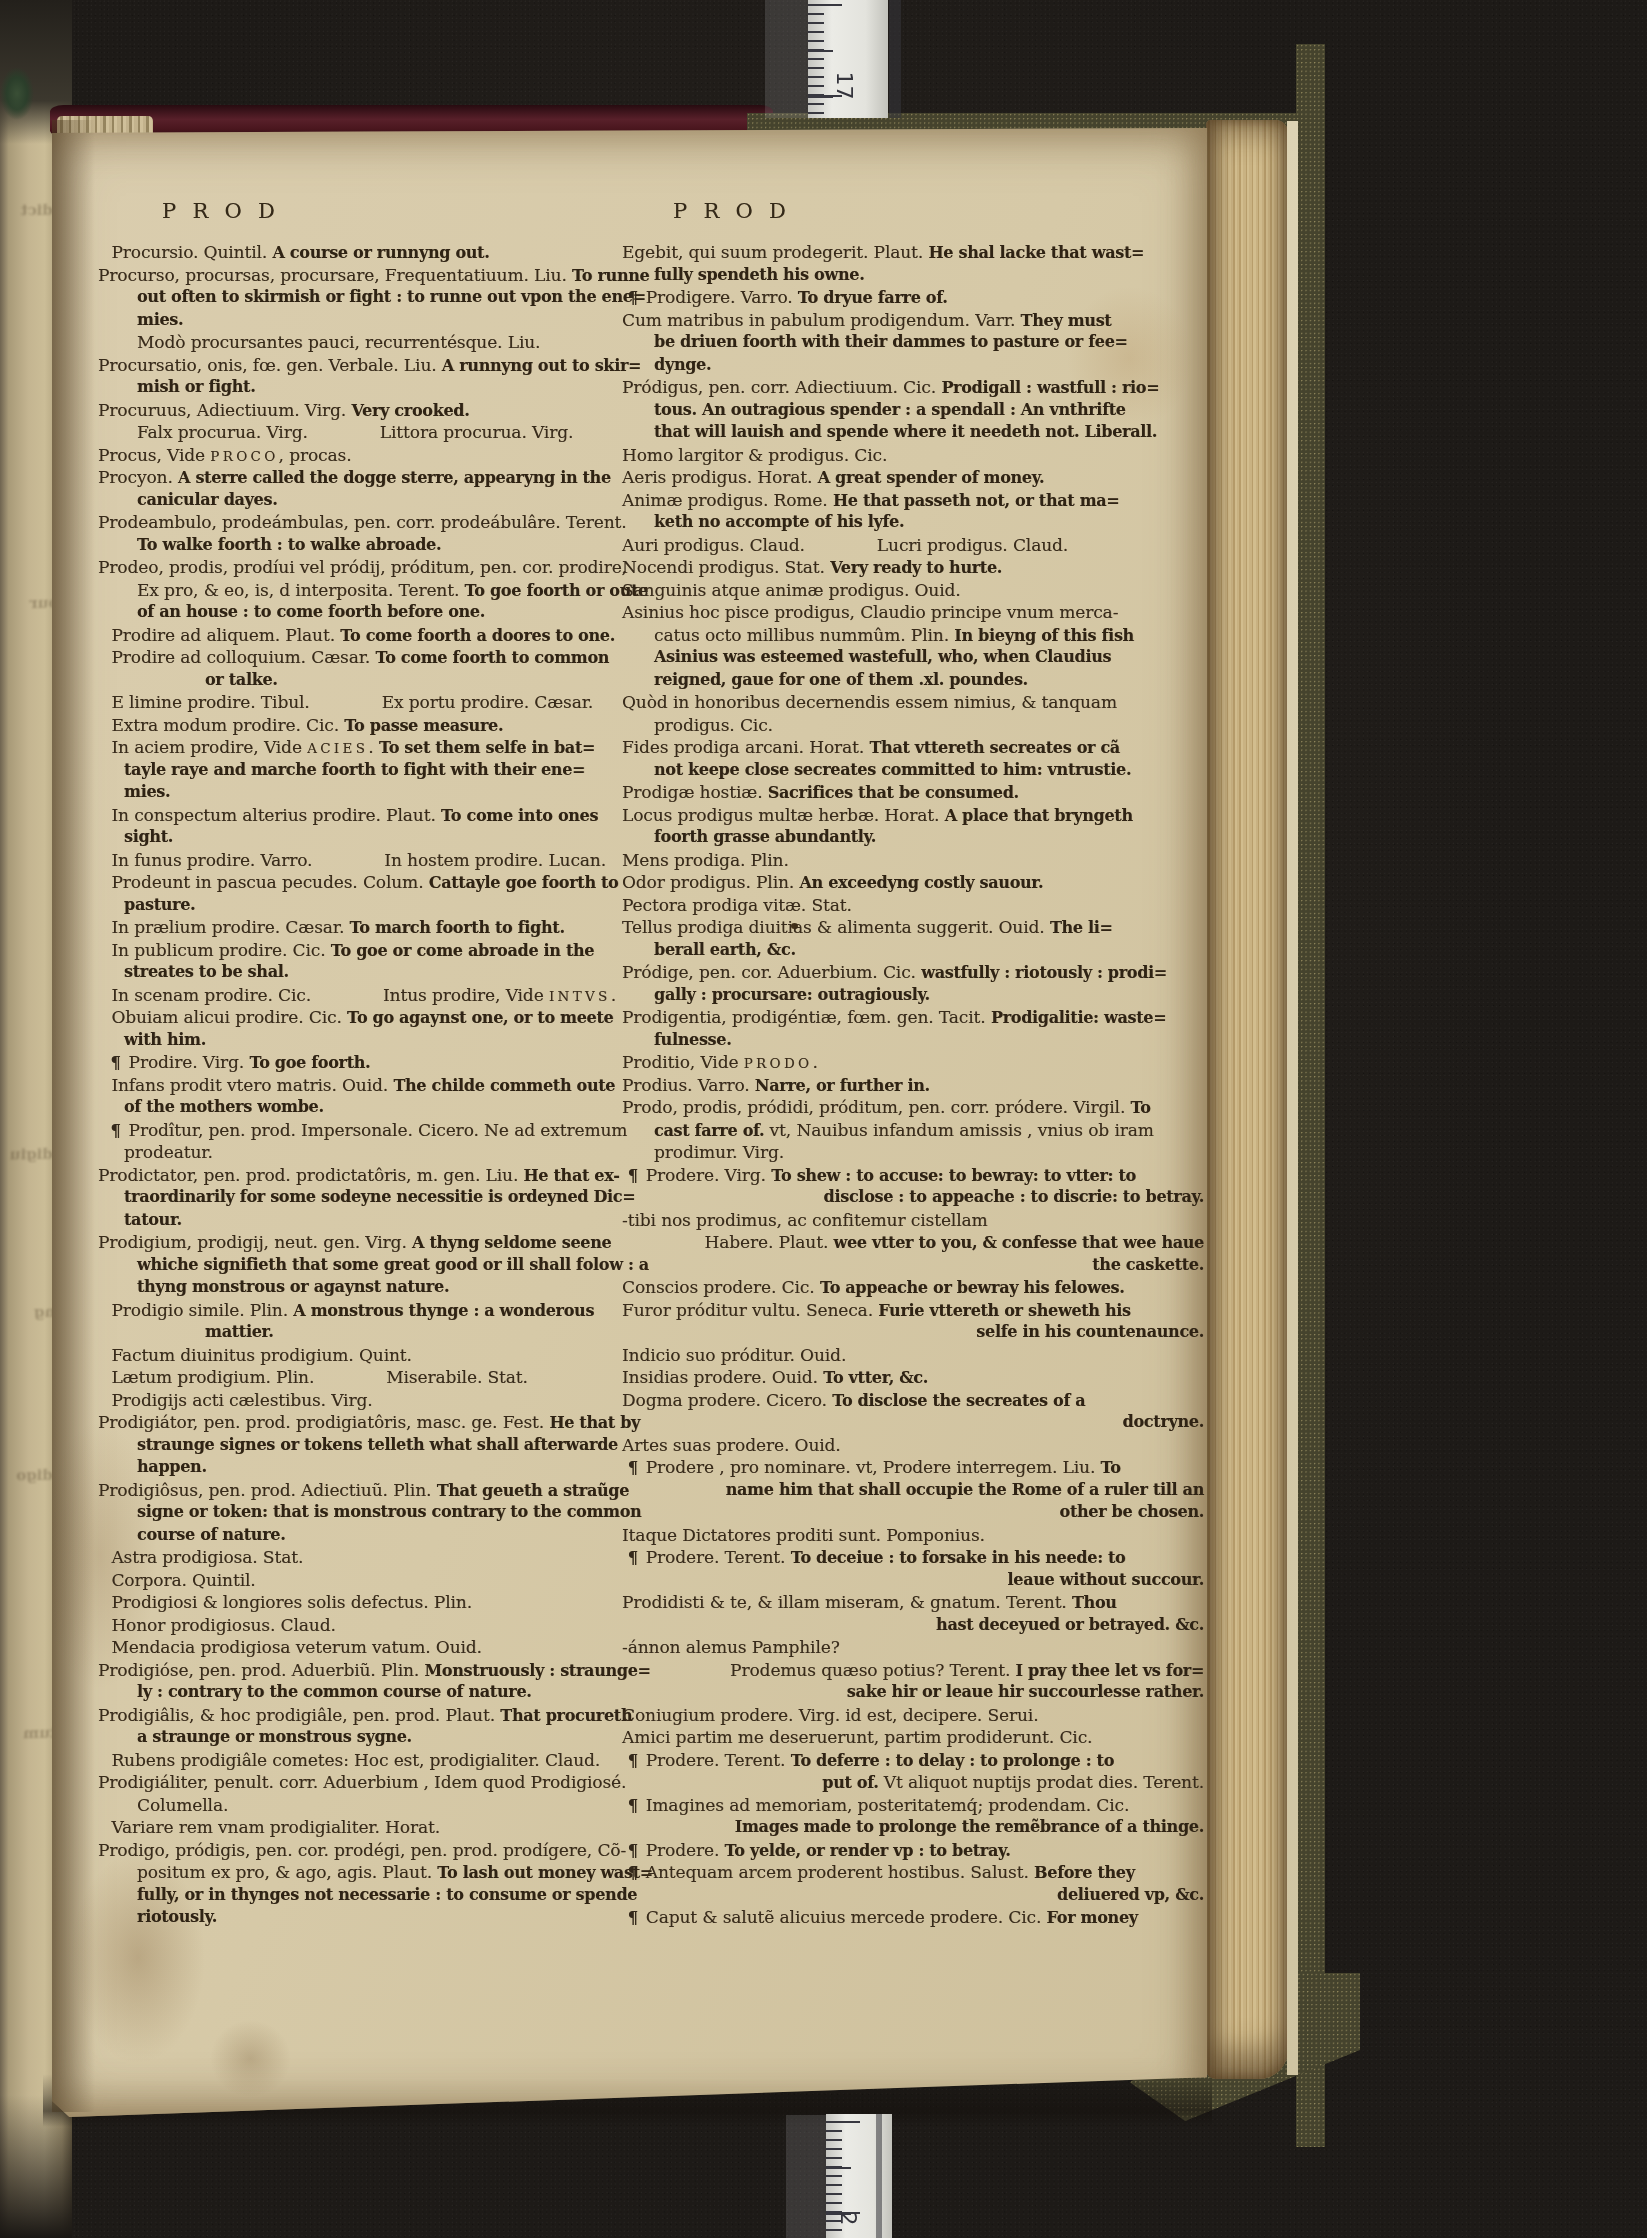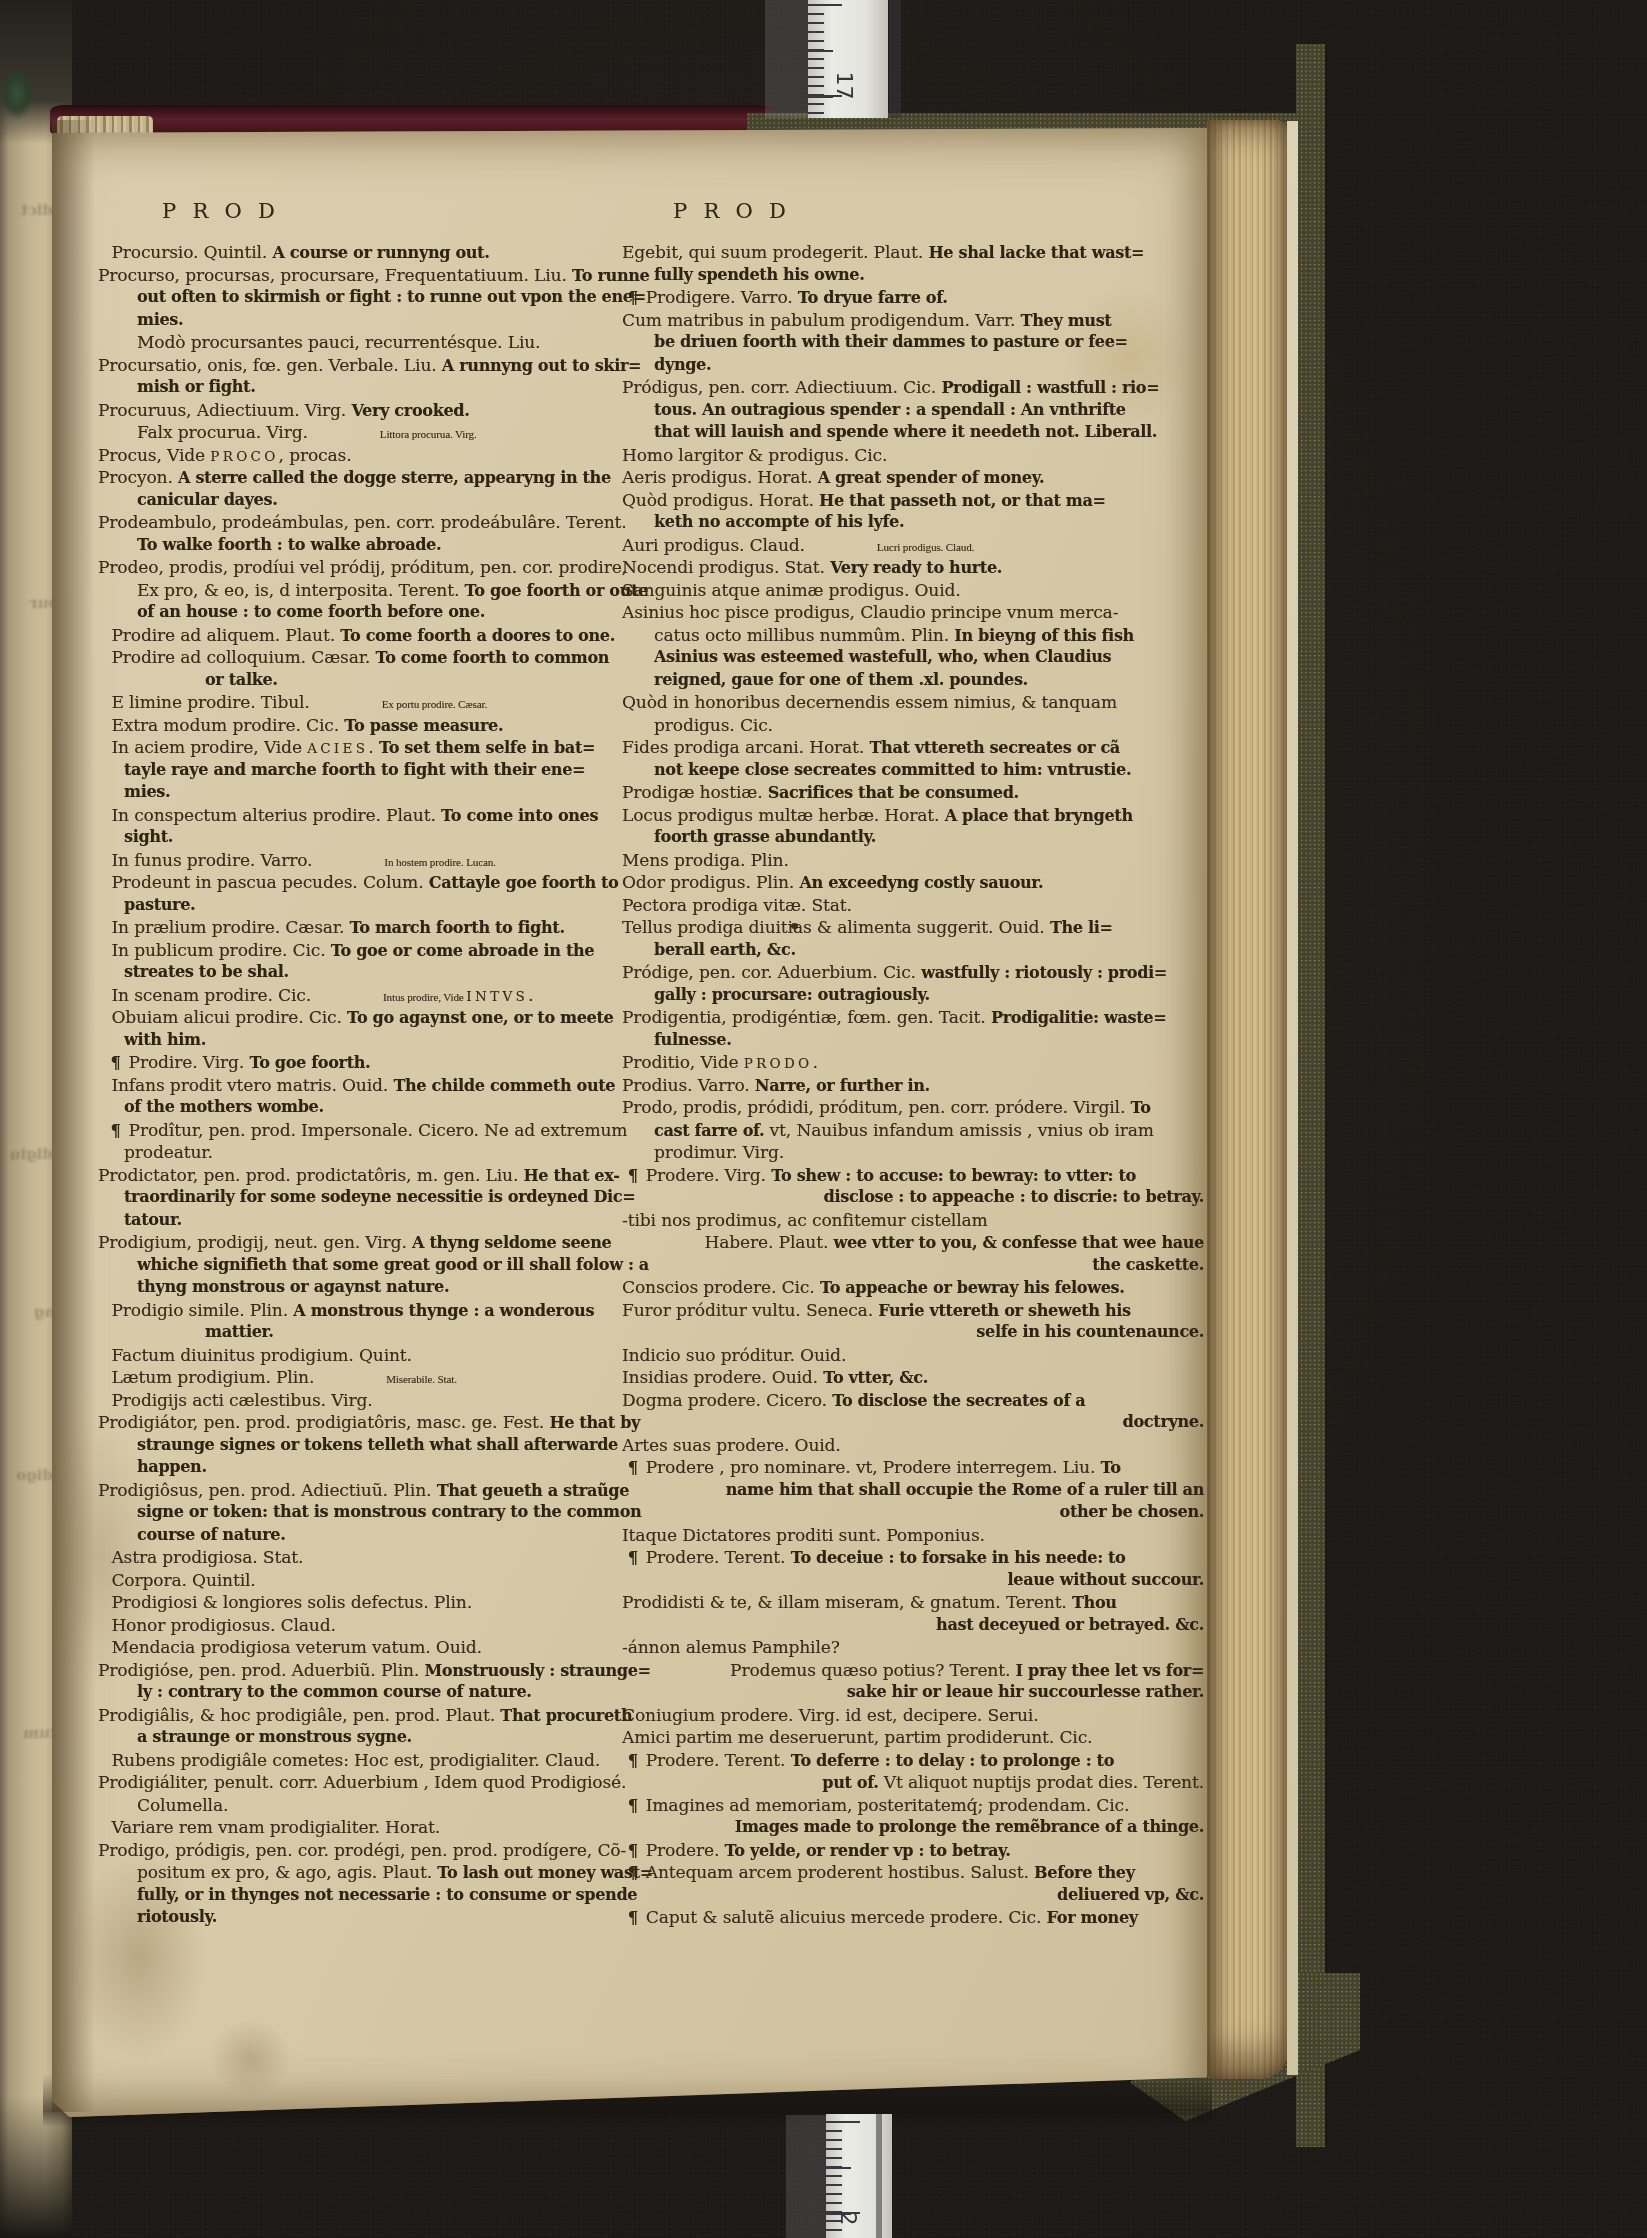--- a/index.html
+++ b/index.html
@@ -81,21 +81,21 @@
   
   .colL .ip{margin-left:12.5px;} .colL .e{margin-left:13.4px;} .colL .w{margin-left:26px;}
   .colL .i1{margin-left:39px;} .colL .i2{margin-left:107px;}
   .colR .ip{margin-left:5.7px;}
   .colR .i1{margin-left:32px;} .colR .i2{margin-left:45px;text-align:right;}
 
   
   .s-r{font-size:17px;color:#382b1b;letter-spacing:-0.1px;}
   .s-g{font-weight:700;font-size:16px;color:#2f2314;letter-spacing:-0.3px;}
   .s-sc{font-size:13.4px;letter-spacing:3.4px;color:#382b1b;}
-  .s-t{font-size:11px;color:#382b1b;letter-spacing:-0.1px;padding-left:72px;font-family:Liberation Serif, serif;}
+  .s-t{font-size:17px;color:#382b1b;letter-spacing:-0.1px;padding-left:72px;}
   .s-pi{font-weight:700;font-size:16.3px;color:#33281a;padding-right:7.7px;}
 
   
   .ruler{position:absolute;}
   .ruler .shade{position:absolute;background:rgba(200,200,205,.17);}
   .ruler .face{position:absolute;background:linear-gradient(90deg,#c6c6c1,#ebebe6 30%,#e3e3dd 72%,#c2c2bb);}
   .ruler .darkline{position:absolute;background:rgba(55,55,60,.55);}
   .ticks{position:absolute;}
   .ticks i{position:absolute;top:0;bottom:0;left:0;display:block;}
   .ticks .t1{width:16.3px;background:repeating-linear-gradient(180deg,#383840 0 1.9px,transparent 1.9px 9px);}
@@ -232,21 +232,21 @@
       <div class="line i1"><span class="s-g">fully spendeth his owne.</span></div>
       <div class="line ip"><span class="s-pi">¶</span><span class="s-r">Prodigere. Varro. </span><span class="s-g">To dryue farre of.</span></div>
       <div class="line i0"><span class="s-r">Cum matribus in pabulum prodigendum. Varr. </span><span class="s-g">They must</span></div>
       <div class="line i1"><span class="s-g">be driuen foorth with their dammes to pasture or fee=</span></div>
       <div class="line i1"><span class="s-g">dynge.</span></div>
       <div class="line i0"><span class="s-r">Pródigus, pen. corr. Adiectiuum. Cic. </span><span class="s-g">Prodigall : wastfull : rio=</span></div>
       <div class="line i1"><span class="s-g">tous. An outragious spender : a spendall : An vnthrifte</span></div>
       <div class="line i1"><span class="s-g">that will lauish and spende where it needeth not. Liberall.</span></div>
       <div class="line i0"><span class="s-r">Homo largitor &amp; prodigus. Cic.</span></div>
       <div class="line i0"><span class="s-r">Aeris prodigus. Horat. </span><span class="s-g">A great spender of money.</span></div>
-      <div class="line i0"><span class="s-r">Quòd prodigus. Horat. </span><span class="s-g">He that passeth not, or that ma=</span></div>
+      <div class="line i0"><span class="s-r">Animæ prodigus. Rome. </span><span class="s-g">He that passeth not, or that ma=</span></div>
       <div class="line i1"><span class="s-g">keth no accompte of his lyfe.</span></div>
       <div class="line i0"><span class="s-r">Auri prodigus. Claud.</span><span class="s-t">Lucri prodigus. Claud.</span></div>
       <div class="line i0"><span class="s-r">Nocendi prodigus. Stat. </span><span class="s-g">Very ready to hurte.</span></div>
       <div class="line i0"><span class="s-r">Sanguinis atque animæ prodigus. Ouid.</span></div>
       <div class="line i0"><span class="s-r">Asinius hoc pisce prodigus, Claudio principe vnum merca-</span></div>
       <div class="line i1"><span class="s-r">catus octo millibus nummûm. Plin. </span><span class="s-g">In bieyng of this fish</span></div>
       <div class="line i1"><span class="s-g">Asinius was esteemed wastefull, who, when Claudius</span></div>
       <div class="line i1"><span class="s-g">reigned, gaue for one of them .xl. poundes.</span></div>
       <div class="line i0"><span class="s-r">Quòd in honoribus decernendis essem nimius, &amp; tanquam</span></div>
       <div class="line i1"><span class="s-r">prodigus. Cic.</span></div>

